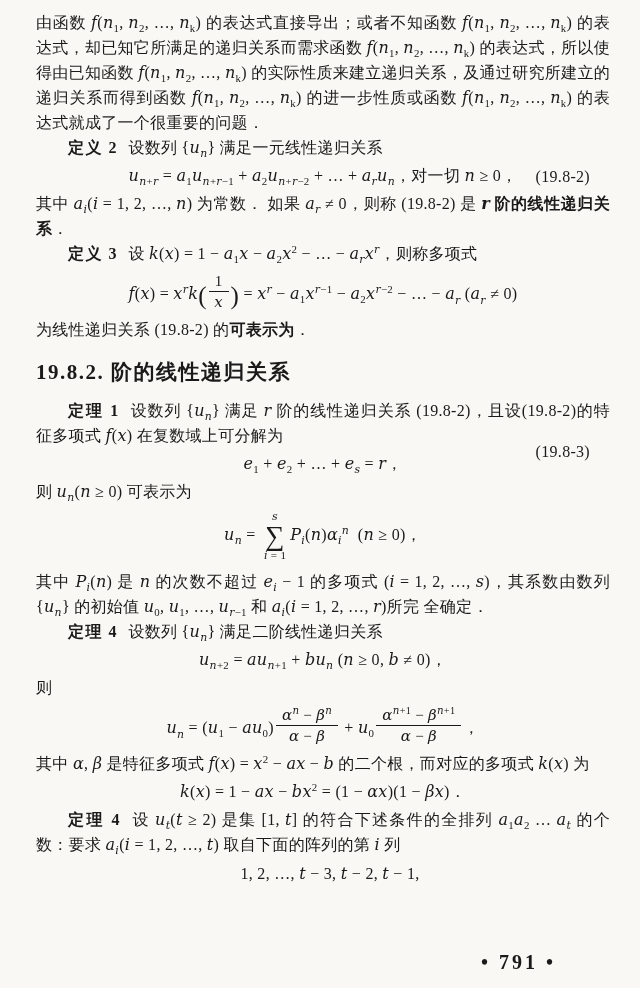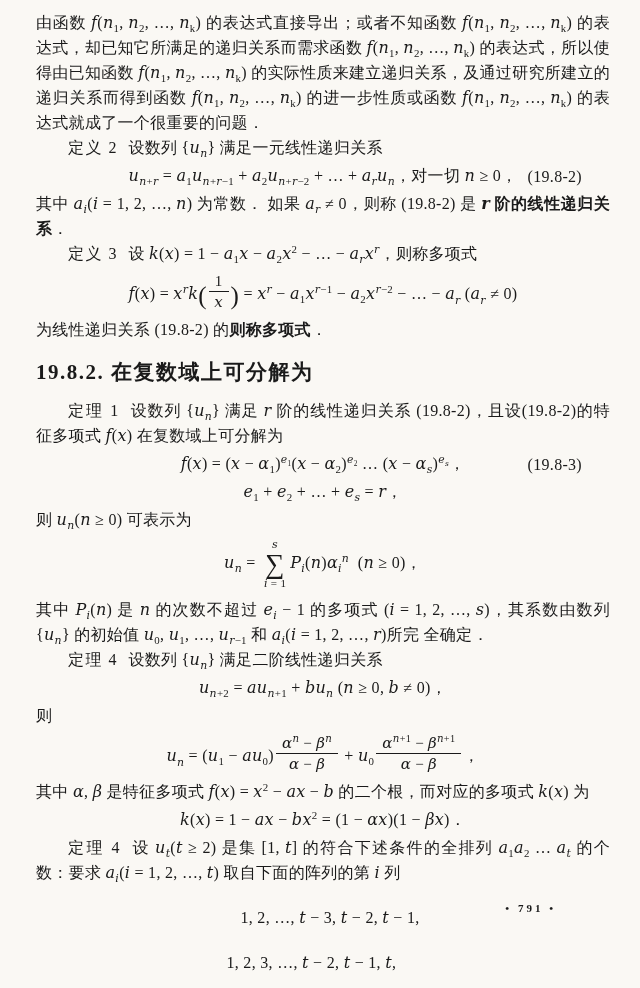--- a/index.html
+++ b/index.html
@@ -5,64 +5,63 @@
   html,body{margin:0;padding:0;}
   body{
     width:640px;height:988px;box-sizing:border-box;
     background:#faf8f4;color:#1a1a1a;
     font-family:"Liberation Serif","DejaVu Serif",serif;
     font-size:16px;line-height:25px;letter-spacing:.3px;
     padding:10px 30px 0 36px;position:relative;overflow:hidden;
   }
   .para{margin:0;text-align:justify;}
   .indent{text-indent:2em;}
-  .lbl{font-weight:normal;margin-right:.65em;letter-spacing:1.5px;}
+  .lbl{font-weight:bold;margin-right:.65em;letter-spacing:1.5px;}
   b{font-weight:bold;}
   i{font-style:italic;font-family:"DejaVu Serif",serif;}
   sub,sup{font-size:68%;line-height:0;}
   .eqrow{position:relative;text-align:center;margin:3px 12px;}
-  .eqno{position:absolute;right:16px;top:50%;transform:translateY(-50%);text-align:right;}
+  .eqno{position:absolute;right:8px;top:50%;transform:translateY(-50%);text-align:right;}
   .frac{display:inline-block;vertical-align:-42%;text-align:center;line-height:1.2;font-size:15px;padding:0 2px;}
   .frac .fn{display:block;border-bottom:1.4px solid #1a1a1a;padding:0 6px 1px;}
   .frac .fd{display:block;padding-top:1px;}
   .bigop{display:inline-flex;flex-direction:column;align-items:center;vertical-align:middle;line-height:1;margin:0 4px;}
   .bigop .bsup,.bigop .bsub{font-size:11px;line-height:1.15;}
   .bigop .bop{font-size:27px;line-height:.95;}
   .bigparen{font-size:25px;vertical-align:middle;font-weight:400;}
   h2.section{font-size:21px;font-weight:600;margin:16px 0 12px;letter-spacing:1.5px;line-height:28px;}
   .array{text-align:center;margin-top:2px;}
   .array-inner{display:inline-block;text-align:left;}
-  .array-row{line-height:29px;margin-top:16px;}
+  .array-row{line-height:29px;}
   .array-row.r1{padding-left:14px;}
-  .pagenum{position:absolute;top:896px;right:84px;font-weight:bold;font-size:11px;letter-spacing:3px;}
+  .pagenum{position:absolute;top:950px;right:84px;font-weight:bold;font-size:20px;letter-spacing:3px;}
   .tall{margin:6px 0;}
 </style>
 </head>
 <body>
 
 <p class="para"><span>由函数 <i>f</i>(<i>n</i><sub>1</sub>, <i>n</i><sub>2</sub>, …, <i>n</i><sub>k</sub>) 的表达式直接导出；或者不知函数 <i>f</i>(<i>n</i><sub>1</sub>, <i>n</i><sub>2</sub>, …, <i>n</i><sub>k</sub>) 的表达式，却已知它所满足的递归关系而需求函数 <i>f</i>(<i>n</i><sub>1</sub>, <i>n</i><sub>2</sub>, …, <i>n</i><sub>k</sub>) 的表达式，所以使得由已知函数 <i>f</i>(<i>n</i><sub>1</sub>, <i>n</i><sub>2</sub>, …, <i>n</i><sub>k</sub>) 的实际性质来建立递归关系，及通过研究所建立的递归关系而得到函数 <i>f</i>(<i>n</i><sub>1</sub>, <i>n</i><sub>2</sub>, …, <i>n</i><sub>k</sub>) 的进一步性质或函数 <i>f</i>(<i>n</i><sub>1</sub>, <i>n</i><sub>2</sub>, …, <i>n</i><sub>k</sub>) 的表达式就成了一个很重要的问题．</span></p>
 
 <p class="para indent"><b class="lbl">定义 2</b><span>设数列 {<i>u</i><sub><i>n</i></sub>} 满足一元线性递归关系</span></p>
 <div class="eqrow">
   <span><i>u</i><sub><i>n</i>+<i>r</i></sub> = <i>a</i><sub>1</sub><i>u</i><sub><i>n</i>+<i>r</i>−1</sub> + <i>a</i><sub>2</sub><i>u</i><sub><i>n</i>+<i>r</i>−2</sub> + … + <i>a</i><sub><i>r</i></sub><i>u</i><sub><i>n</i></sub>，对一切 <i>n</i> ≥ 0，</span>
   <span class="eqno">(19.8-2)</span>
 </div>
 <p class="para"><span>其中 <i>a</i><sub><i>i</i></sub>(<i>i</i> = 1, 2, …, <i>n</i>) 为常数． 如果 <i>a</i><sub><i>r</i></sub> ≠ 0，则称 (19.8-2) 是 <b><i>r</i> 阶的线性递归关系</b>．</span></p>
 
 <p class="para indent"><b class="lbl">定义 3</b><span>设 <i>k</i>(<i>x</i>) = 1 − <i>a</i><sub>1</sub><i>x</i> − <i>a</i><sub>2</sub><i>x</i><sup>2</sup> − … − <i>a</i><sub><i>r</i></sub><i>x</i><sup><i>r</i></sup>，则称多项式</span></p>
 <div class="eqrow tall">
   <span><i>f</i>(<i>x</i>) = <i>x</i><sup><i>r</i></sup><i>k</i></span><span class="bigparen">(</span><span class="frac"><span class="fn">1</span><span class="fd"><i>x</i></span></span><span class="bigparen">)</span><span> = <i>x</i><sup><i>r</i></sup> − <i>a</i><sub>1</sub><i>x</i><sup><i>r</i>−1</sup> − <i>a</i><sub>2</sub><i>x</i><sup><i>r</i>−2</sup> − … − <i>a</i><sub><i>r</i></sub> (<i>a</i><sub><i>r</i></sub> ≠ 0)</span>
 </div>
-<p class="para"><span>为线性递归关系 (19.8-2) 的<b>则称多项式</b>．</span></p>
+<p class="para"><span>为线性递归关系 (19.8-2) 的<b>可表示为</b>．</span></p>
 
-<h2 class="section">19.8.2. 在复数域上可分解为</h2>
+<h2 class="section">19.8.2. 阶的线性递归关系</h2>
 
 <p class="para indent"><b class="lbl">定理 1</b><span>设数列 {<i>u</i><sub><i>n</i></sub>} 满足 <i>r</i> 阶的线性递归关系 (19.8-2)，且设(19.8-2)的特征多项式 <i>f</i>(<i>x</i>) 在复数域上可分解为</span></p>
 <div class="eqrow">
-  <span><i>f</i>(<i>x</i>) = (<i>x</i> − <i>α</i><sub>1</sub>)<sup><i>e</i><sub>1</sub></sup>(<i>x</i> − <i>α</i><sub>2</sub>)<sup><i>e</i><sub>2</sub></sup> … (<i>x</i> − <i>α</i><sub><i>s</i></sub>)<sup><i>e</i><sub><i>s</i></sub></sup>，</span>
   <span class="eqno">(19.8-3)</span>
 </div>
 <div class="eqrow"><span><i>e</i><sub>1</sub> + <i>e</i><sub>2</sub> + … + <i>e</i><sub><i>s</i></sub> = <i>r</i>，</span></div>
 <p class="para"><span>则 <i>u</i><sub><i>n</i></sub>(<i>n</i> ≥ 0) 可表示为</span></p>
 <div class="eqrow tall">
   <span><i>u</i><sub><i>n</i></sub> = </span><span class="bigop">
       <span class="bsup"><i>s</i></span>
       <span class="bop">∑</span>
       <span class="bsub"><i>i</i> = 1</span>
     </span><span><i>P</i><sub><i>i</i></sub>(<i>n</i>)<i>α</i><sub><i>i</i></sub><sup><i>n</i></sup>&nbsp;&nbsp;(<i>n</i> ≥ 0)，</span>
@@ -75,17 +74,16 @@
 <div class="eqrow tall">
   <span><i>u</i><sub><i>n</i></sub> = (<i>u</i><sub>1</sub> − <i>au</i><sub>0</sub>)</span><span class="frac"><span class="fn"><i>α</i><sup><i>n</i></sup> − <i>β</i><sup><i>n</i></sup></span><span class="fd"><i>α</i> − <i>β</i></span></span><span> + <i>u</i><sub>0</sub></span><span class="frac"><span class="fn"><i>α</i><sup><i>n</i>+1</sup> − <i>β</i><sup><i>n</i>+1</sup></span><span class="fd"><i>α</i> − <i>β</i></span></span><span>，</span>
 </div>
 <p class="para"><span>其中 <i>α</i>, <i>β</i> 是特征多项式 <i>f</i>(<i>x</i>) = <i>x</i><sup>2</sup> − <i>ax</i> − <i>b</i> 的二个根，而对应的多项式 <i>k</i>(<i>x</i>) 为</span></p>
 <div class="eqrow"><span><i>k</i>(<i>x</i>) = 1 − <i>ax</i> − <i>bx</i><sup>2</sup> = (1 − <i>αx</i>)(1 − <i>βx</i>)．</span></div>
 
 <p class="para indent"><b class="lbl">定理 4</b><span>设 <i>u</i><sub><i>t</i></sub>(<i>t</i> ≥ 2) 是集 [1, <i>t</i>] 的符合下述条件的全排列 <i>a</i><sub>1</sub><i>a</i><sub>2</sub> … <i>a</i><sub><i>t</i></sub> 的个数：要求 <i>a</i><sub><i>i</i></sub>(<i>i</i> = 1, 2, …, <i>t</i>) 取自下面的阵列的第 <i>i</i> 列</span></p>
 <div class="array">
   <div class="array-inner">
     <div class="array-row r1">1, 2, …, <i>t</i> − 3, <i>t</i> − 2, <i>t</i> − 1,</div>
-    <div class="array-row">1, 2, 3, …, <i>t</i> − 2, <i>t</i> − 1, <i>t</i>,</div>
   </div>
 </div>
 
 <div class="pagenum">• 791 •</div>
 
 </body></html>

